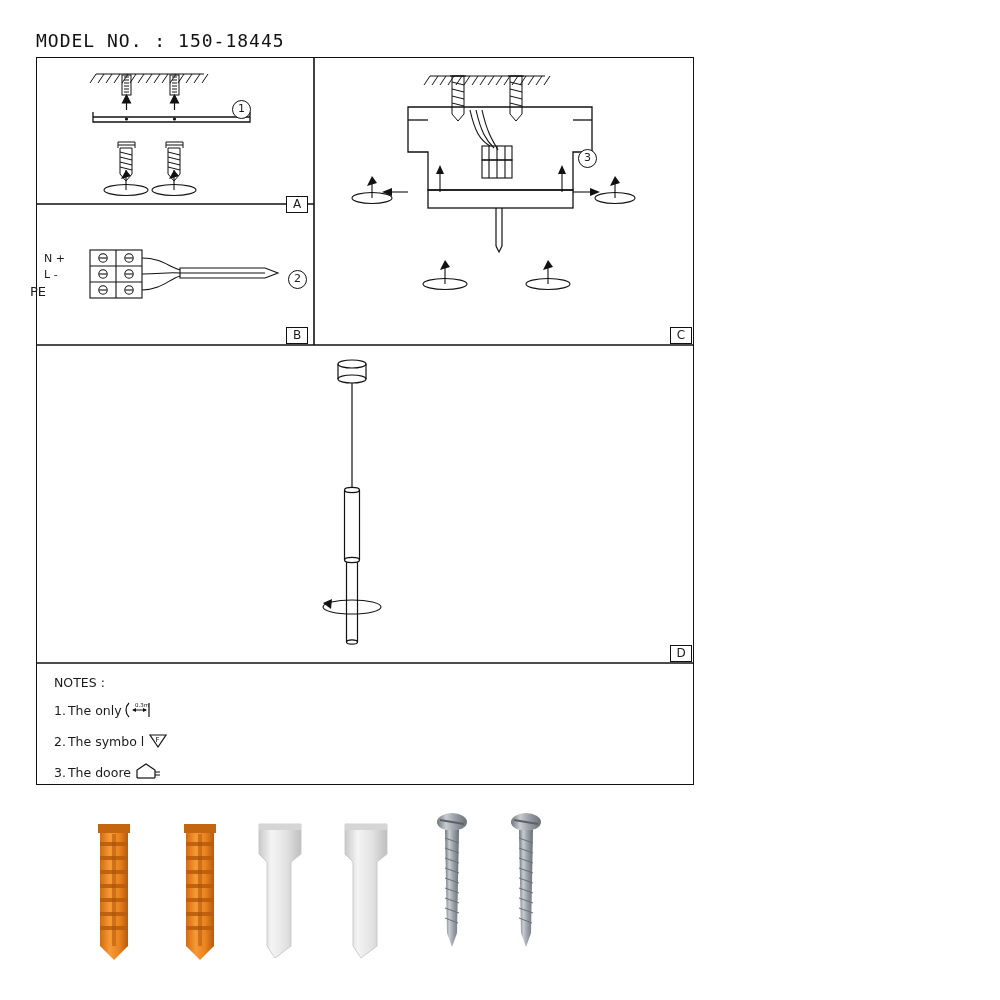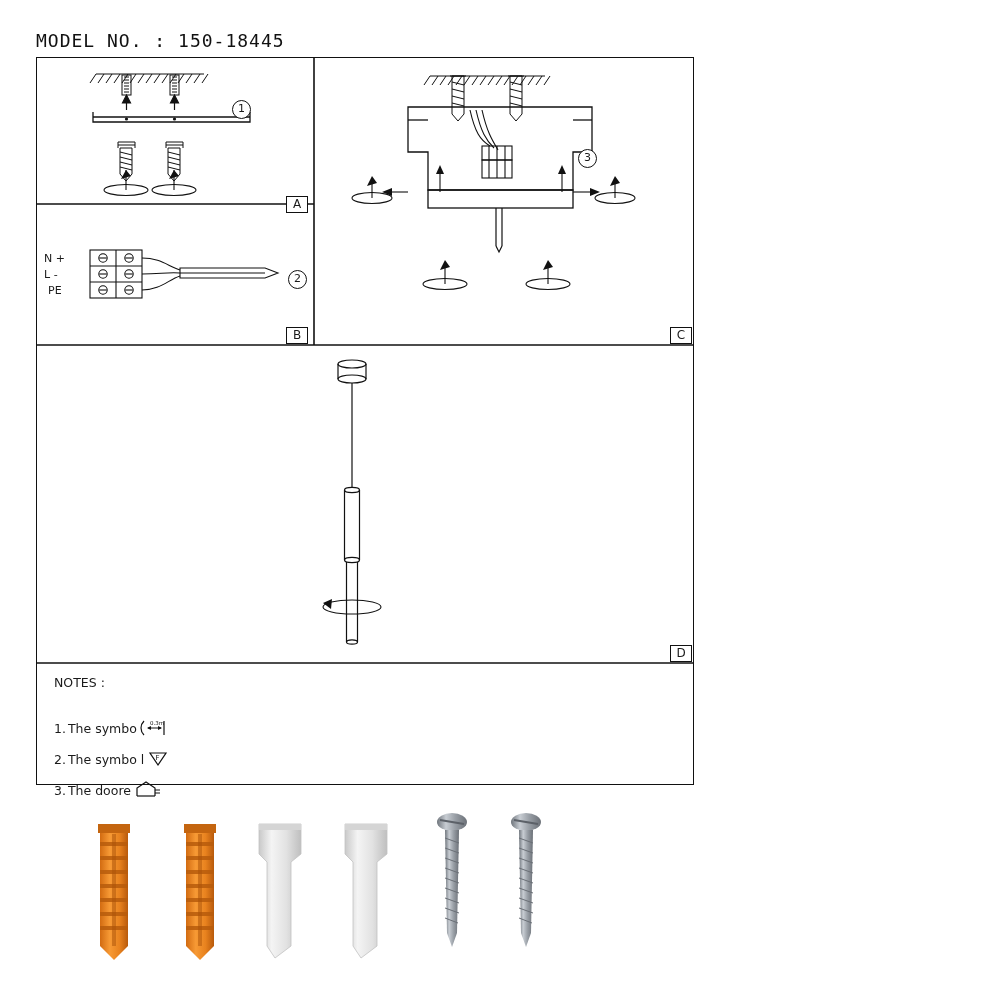--- a/index.html
+++ b/index.html
@@ -76,21 +76,21 @@
     position: absolute;
     left: 36px;
     top: 663px;
     width: 658px;
     height: 122px;
     box-sizing: border-box;
     padding: 12px 14px 0 18px;
   }
   .notes-title {
     font-size: 12.5px;
-    margin-bottom: 28px;
+    margin-bottom: 10px;
   }
   .note-line {
     font-size: 12.5px;
     line-height: 17px;
     margin-bottom: 11px;
     display: flex;
     align-items: center;
     gap: 2px;
     white-space: nowrap;
   }
@@ -240,21 +240,21 @@
       <path d="M82 34 C 100 34, 108 32, 120 33"></path>
       <path d="M82 50 C 100 50, 108 40, 120 36"></path>
 
       <path d="M120 28 L205 28 L218 33 L205 38 L120 38 Z"></path>
       <line x1="120" y1="33" x2="205" y2="33"></line>
     </g>
   </svg>
 
   <div style="position:absolute; left:44px; top:252px; font-size:11px;">N +</div>
   <div style="position:absolute; left:44px; top:268px; font-size:11px;">L -</div>
-  <div style="position:absolute; left:48px; top:284px; font-size:11px;">PE</div>
+  <div style="position:absolute; left:30px; top:284px; font-size:13px;">PE</div>
   <div class="step-num" style="left:288px; top:270px;">2</div>
   <div class="panel-tag" style="left:286px; top:327px;">B</div>
 
   <svg class="dg" style="left:330px; top:62px;" width="345" height="260">
 
     <g stroke="#111" stroke-width="1">
       <line x1="100" y1="14" x2="215" y2="14"></line>
       <line x1="100" y1="14" x2="94" y2="23"></line>
       <line x1="108" y1="14" x2="102" y2="23"></line>
       <line x1="116" y1="14" x2="110" y2="23"></line>
@@ -378,21 +378,21 @@
       <polygon points="23,251 32,247 31,257" fill="#111" stroke="none"></polygon>
     </g>
   </svg>
   <div class="panel-tag" style="left:670px; top:645px;">D</div>
 
   <div class="notes">
     <div class="notes-title">NOTES :</div>
 
     <div class="note-line">
       <span>1.</span>
-      <span>The symbo</span>
+      <span>The only</span>
       <span class="note-sym">
         <svg width="34" height="20" viewBox="0 0 34 20">
           <path d="M5 3 C 1 7, 1 13, 5 17" stroke="#111" stroke-width="1.2" fill="none"></path>
           <line x1="9" y1="10" x2="22" y2="10" stroke="#111" stroke-width="1"></line>
           <polygon points="8,10 12,8 12,12" fill="#111"></polygon>
           <polygon points="23,10 19,8 19,12" fill="#111"></polygon>
           <line x1="25" y1="3" x2="25" y2="17" stroke="#111" stroke-width="1.2"></line>
           <text x="11" y="7" font-size="5.5" font-family="DejaVu Sans, sans-serif" fill="#111">0.3m</text>
         </svg>
       </span>

